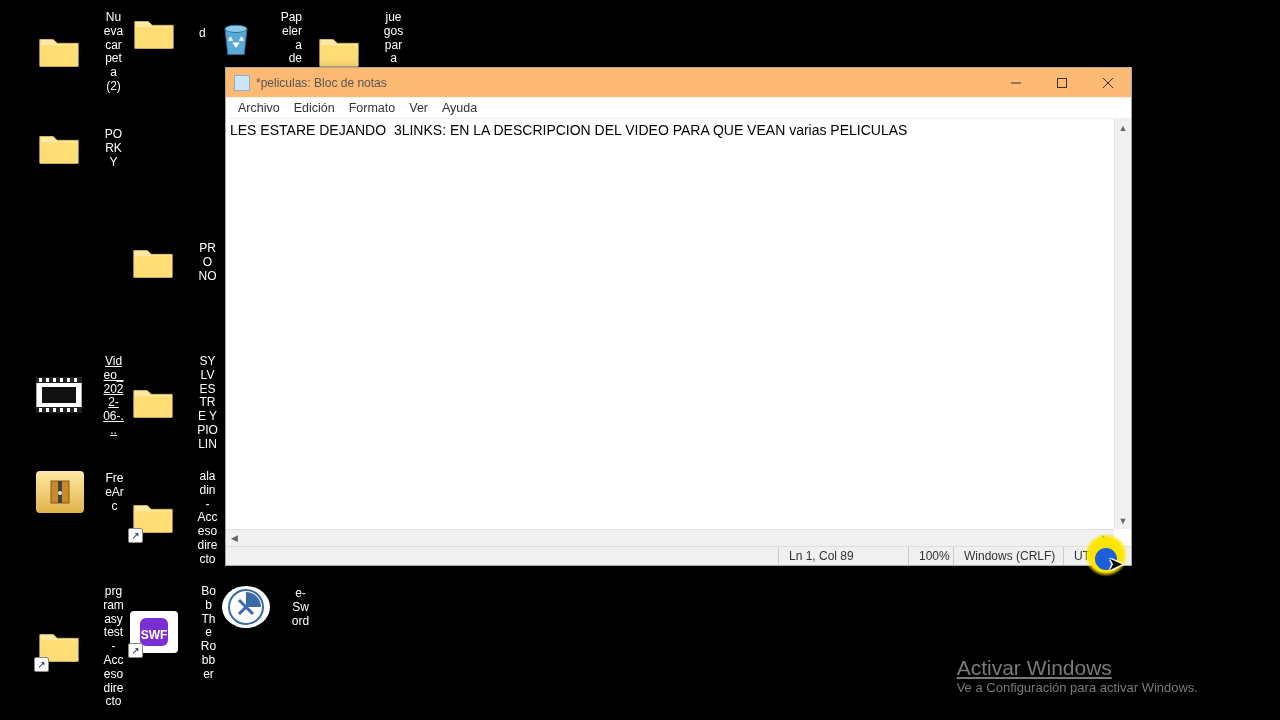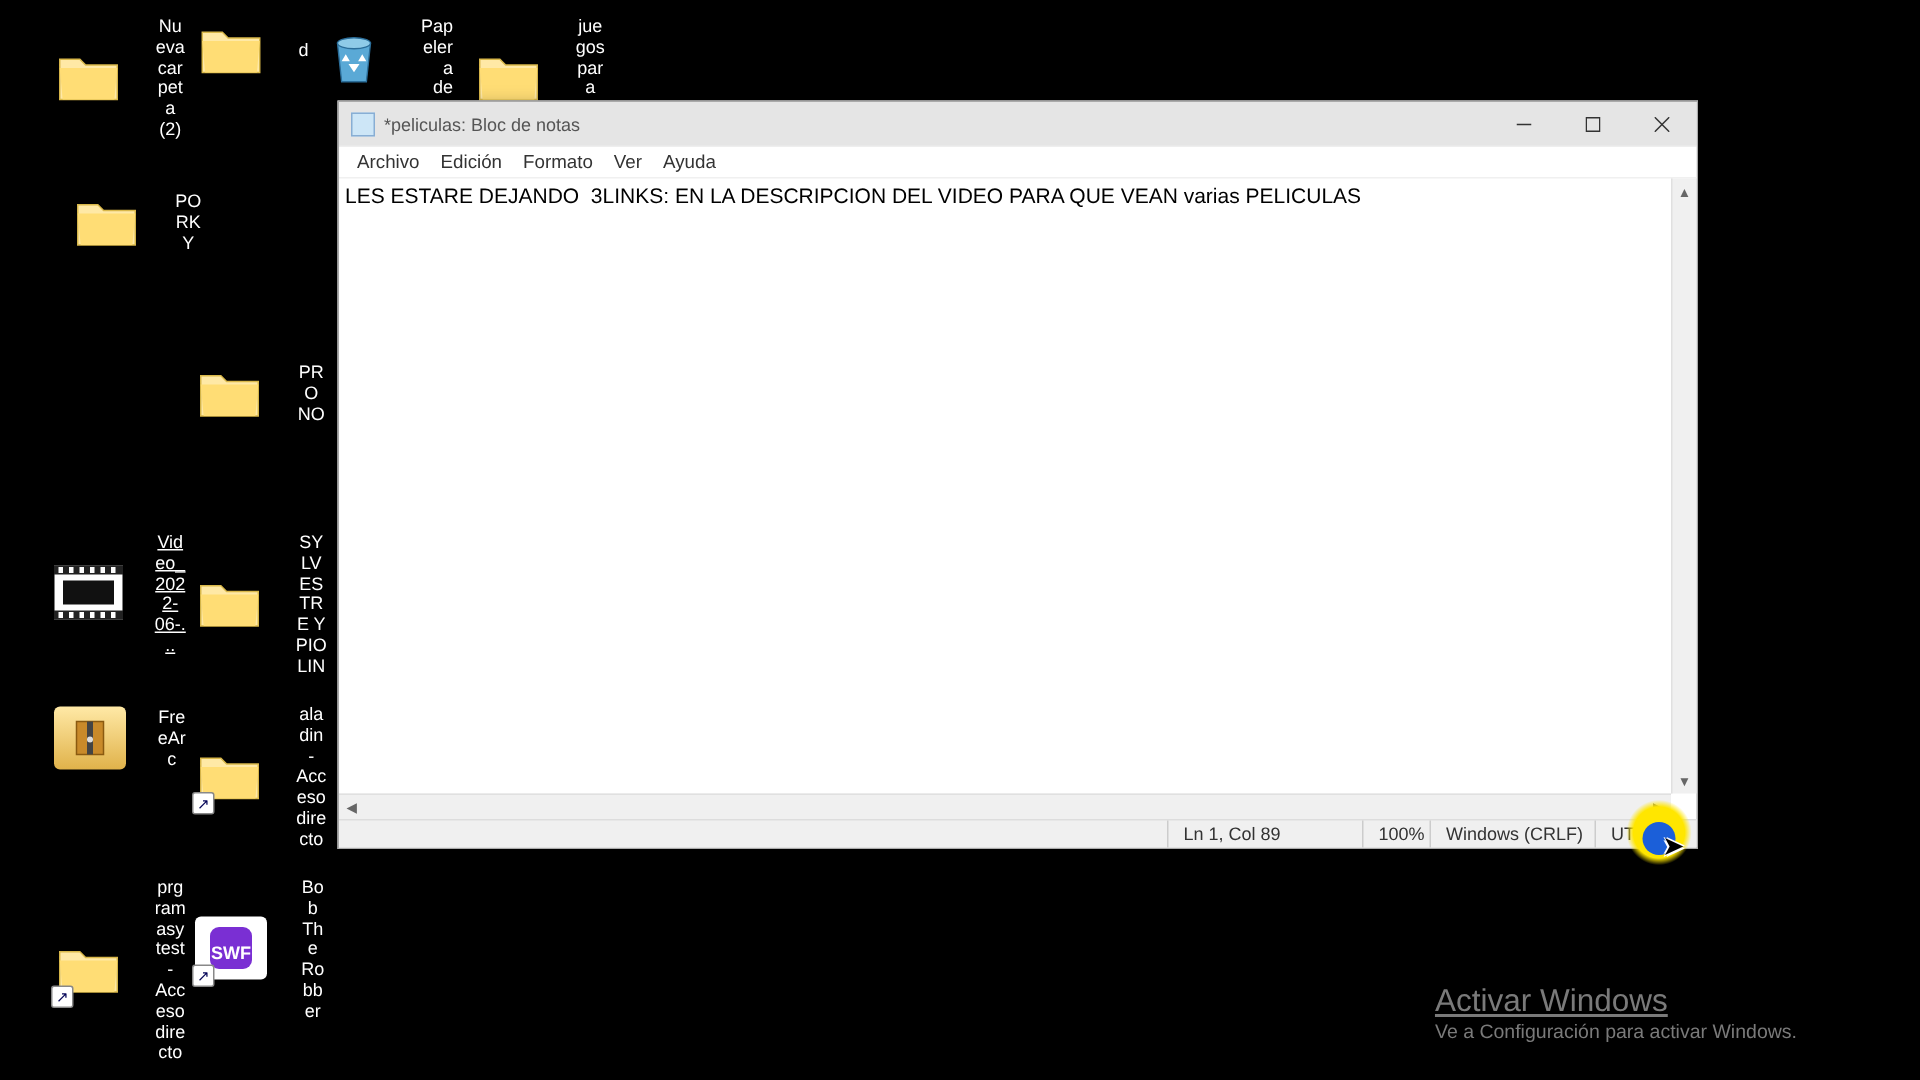--- a/index.html
+++ b/index.html
@@ -35,21 +35,21 @@
 .notepad {
   position: absolute;
   left: 225px; top: 67px;
   width: 907px; height: 499px;
   background: #fff;
   display: flex; flex-direction: column;
   border: 1px solid #aaa;
   box-shadow: 4px 4px 12px rgba(0,0,0,0.4);
 }
 .titlebar {
-  height: 30px; background: #e5e5e5;
+  height: 30px; background: #fdba74;
   display:flex; align-items:center;
   border-bottom: 1px solid #eee;
   font-size: 12px; color: #555;
 }
 .titlebar .ticon { width:16px; height:16px; margin:0 6px 0 8px; background:#cde6f7; border:1px solid #88aed4; }
 .titlebar .ttitle { flex:1; }
 .winbtns { display:flex; height:100%; }
 .winbtn { width:46px; display:flex; align-items:center; justify-content:center; color:#333; font-size:13px; }
 
 .menubar { height:21px; background:#fff; display:flex; align-items:center; padding:0 5px; font-size:12.5px; color:#333; gap:0; border-bottom:1px solid #f0f0f0;}
@@ -121,21 +121,21 @@
     </div>
     <div class="desktop-icon" style="left: 316px; top: 9px;">
       <div class="ico">
         <svg class="folder-svg" viewBox="0 0 48 48">
           <path d="M4 12 L4 40 L44 40 L44 16 L22 16 L18 12 Z" fill="#ffe9a6" stroke="#d9b84a" stroke-width="1"></path>
           <path d="M4 18 L44 18 L42 40 L6 40 Z" fill="#ffdd75"></path>
         </svg>
       </div>
       <div class="lbl">juegos para sega</div>
     </div>
-    <div class="desktop-icon" style="left: 48px; top: 124px; justify-content: center;">
+    <div class="desktop-icon" style="left: 36px; top: 124px; justify-content: center;">
       <div class="ico">
         <svg class="folder-svg" viewBox="0 0 48 48">
           <path d="M4 12 L4 40 L44 40 L44 16 L22 16 L18 12 Z" fill="#ffe9a6" stroke="#d9b84a" stroke-width="1"></path>
           <path d="M4 18 L44 18 L42 40 L6 40 Z" fill="#ffdd75"></path>
         </svg>
       </div>
       <div class="lbl">PORKY</div>
     </div>
     <div class="desktop-icon" style="left: 130px; top: 238px;">
       <div class="ico">
@@ -217,20 +217,32 @@
         <div class="appicon bob">
           <svg width="36" height="36" viewBox="0 0 36 36">
             <rect x="4" y="4" width="28" height="28" rx="6" fill="#7a2fd3"></rect>
             <text x="18" y="25" text-anchor="middle" fill="#fff" font-size="12" font-weight="bold" font-family="Arial">SWF</text>
           </svg>
         </div>
         <div class="shortcut-arrow">↗</div>
       </div>
       <div class="lbl">Bob The Robber</div>
     </div>
+    <div class="desktop-icon" style="left: 222px; top: 583px;">
+      <div class="ico">
+        <div class="appicon sword">
+          <svg width="38" height="38" viewBox="0 0 38 38">
+            <circle cx="19" cy="19" r="17" fill="#fff" stroke="#3a6aa8" stroke-width="2"></circle>
+            <path d="M19 4 A15 15 0 0 1 34 19 L19 19 Z" fill="#3a6aa8"></path>
+            <path d="M12 26 L26 12 M12 12 L26 26" stroke="#3a6aa8" stroke-width="3"></path>
+          </svg>
+        </div>
+      </div>
+      <div class="lbl">e-Sword</div>
+    </div>
   </div>
 
 <div class="notepad">
   <div class="titlebar">
     <div class="ticon"></div>
     <div class="ttitle">*peliculas: Bloc de notas</div>
     <div class="winbtns">
       <div class="winbtn">
         <svg width="10" height="10" viewBox="0 0 10 10">
             <line x1="0" y1="5" x2="10" y2="5" stroke="#333" stroke-width="1"></line>

